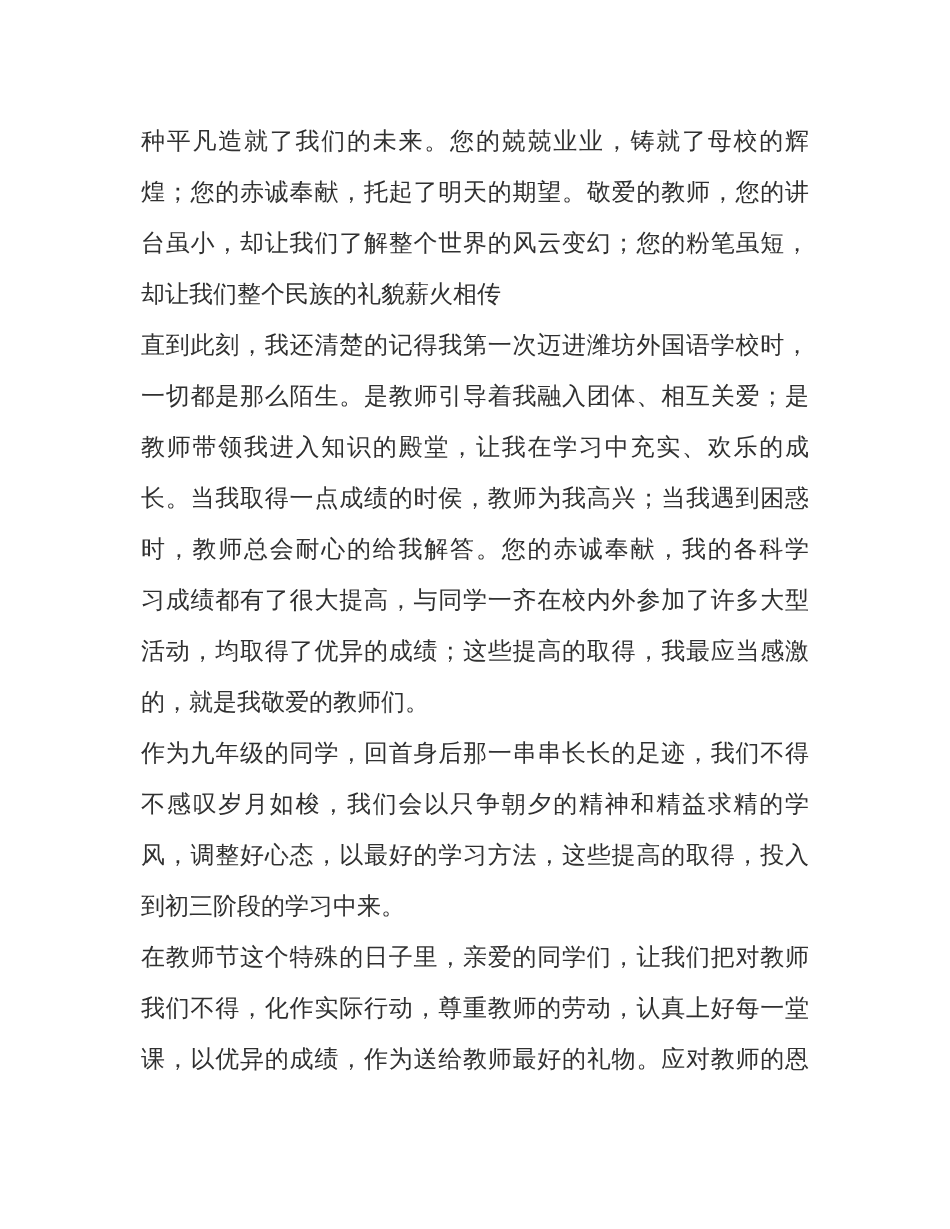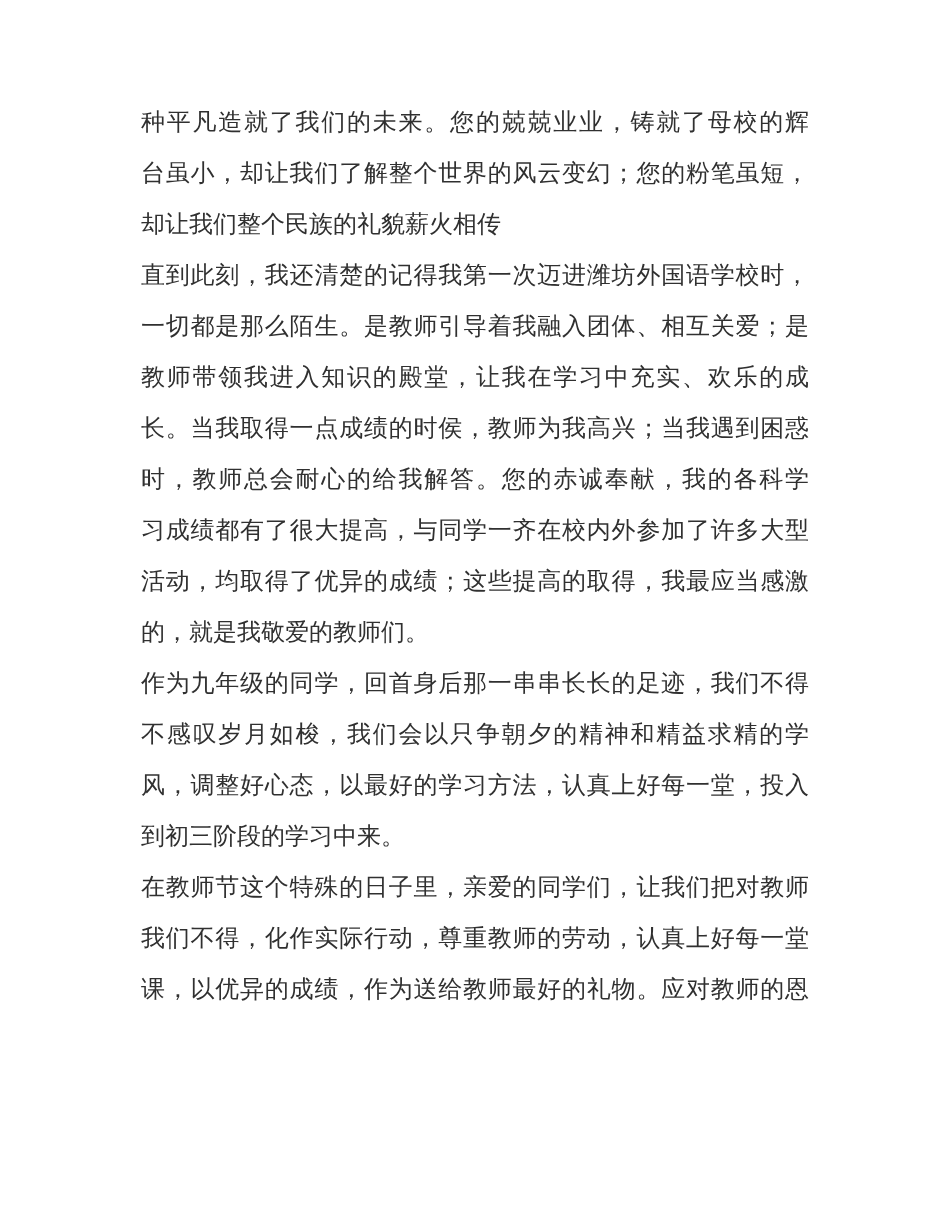--- a/index.html
+++ b/index.html
@@ -10,21 +10,21 @@
   .page {
     position: relative;
     width: 950px;
     height: 1229px;
     background: #ffffff;
     overflow: hidden;
   }
   .text-block {
     position: absolute;
     left: 141px;
-    top: 97px;
+    top: 116px;
     width: 668px;
   }
   .paragraph {
     margin: 0;
     padding: 0;
   }
   .line {
     height: 51px;
     line-height: 51px;
     font-size: 24px;
@@ -44,39 +44,40 @@
   }
 </style>
 </head>
 <body>
 
 <div class="page">
   <div class="text-block">
 
     <div class="paragraph">
       <div class="line fill">种平凡造就了我们的未来。您的兢兢业业，铸就了母校的辉</div>
+      <div class="line fill">煌；您的赤诚奉献，托起了明天的期望。敬爱的教师，您的讲</div>
       <div class="line fill">台虽小，却让我们了解整个世界的风云变幻；您的粉笔虽短，</div>
       <div class="line last">却让我们整个民族的礼貌薪火相传</div>
     </div>
 
     <div class="paragraph">
       <div class="line fill">直到此刻，我还清楚的记得我第一次迈进潍坊外国语学校时，</div>
       <div class="line fill">一切都是那么陌生。是教师引导着我融入团体、相互关爱；是</div>
       <div class="line fill">教师带领我进入知识的殿堂，让我在学习中充实、欢乐的成</div>
       <div class="line fill">长。当我取得一点成绩的时侯，教师为我高兴；当我遇到困惑</div>
       <div class="line fill">时，教师总会耐心的给我解答。您的赤诚奉献，我的各科学</div>
       <div class="line fill">习成绩都有了很大提高，与同学一齐在校内外参加了许多大型</div>
       <div class="line fill">活动，均取得了优异的成绩；这些提高的取得，我最应当感激</div>
       <div class="line last">的，就是我敬爱的教师们。</div>
     </div>
 
     <div class="paragraph">
       <div class="line fill">作为九年级的同学，回首身后那一串串长长的足迹，我们不得</div>
       <div class="line fill">不感叹岁月如梭，我们会以只争朝夕的精神和精益求精的学</div>
-      <div class="line fill">风，调整好心态，以最好的学习方法，认真上好每一堂，投入</div>
+      <div class="line fill">风，调整好心态，以最好的学习方法，这些提高的取得，投入</div>
       <div class="line last">到初三阶段的学习中来。</div>
     </div>
 
     <div class="paragraph">
       <div class="line fill">在教师节这个特殊的日子里，亲爱的同学们，让我们把对教师</div>
       <div class="line fill">我们不得，化作实际行动，尊重教师的劳动，认真上好每一堂</div>
       <div class="line fill">课，以优异的成绩，作为送给教师最好的礼物。应对教师的恩</div>
     </div>
 
   </div>

